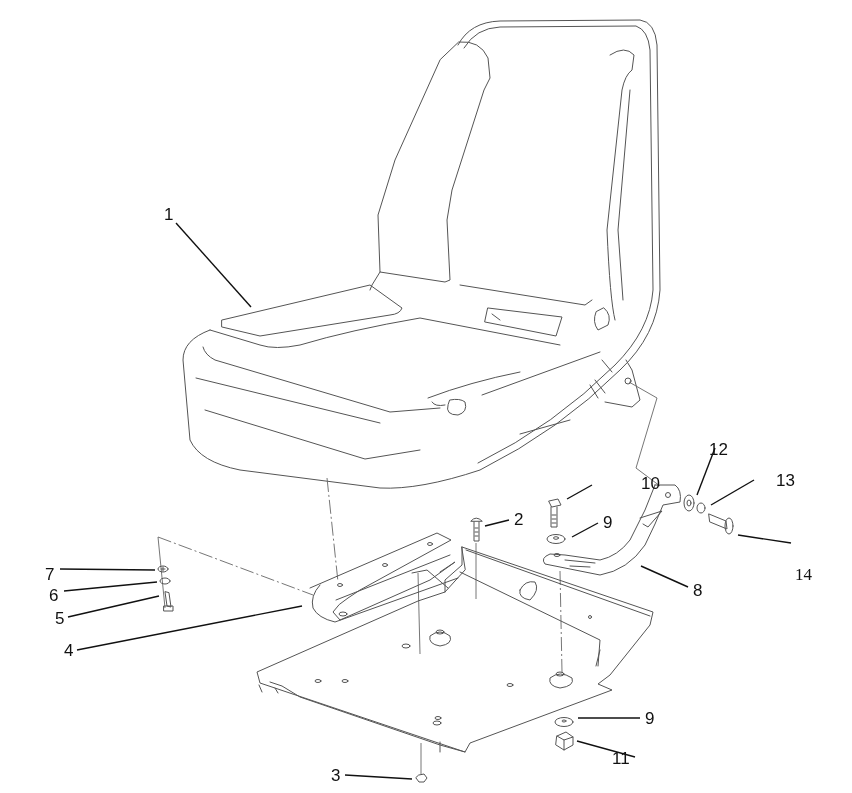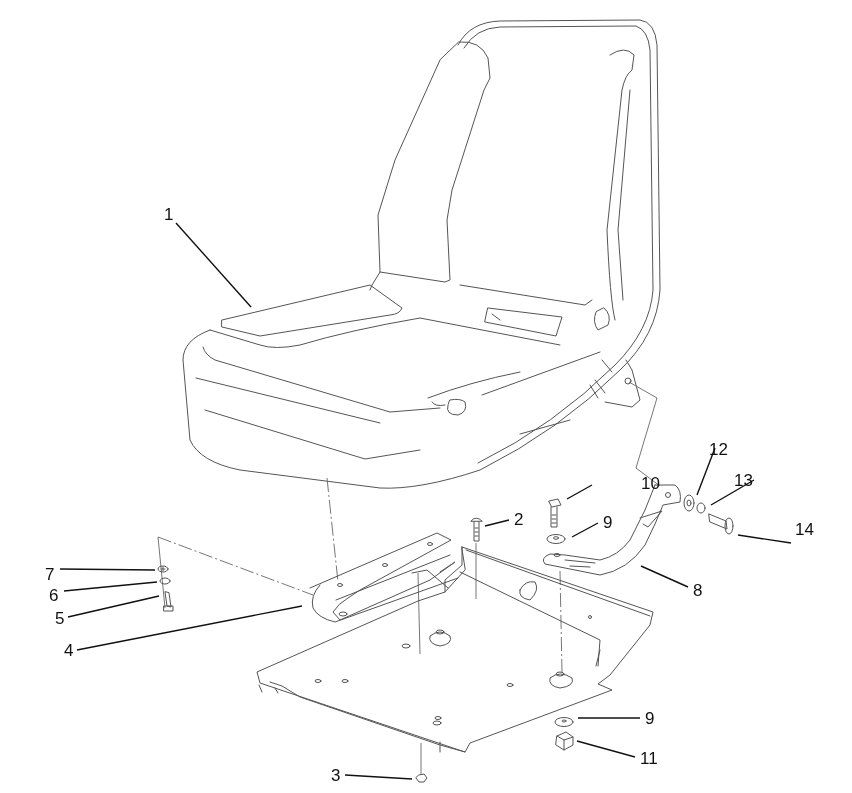--- a/index.html
+++ b/index.html
@@ -178,16 +178,16 @@
 <div class="callout" style="left:514px;top:511px;">2</div>
 <div class="callout" style="left:331px;top:767px;">3</div>
 <div class="callout" style="left:64px;top:642px;">4</div>
 <div class="callout" style="left:55px;top:610px;">5</div>
 <div class="callout" style="left:49px;top:587px;">6</div>
 <div class="callout" style="left:45px;top:566px;">7</div>
 <div class="callout" style="left:693px;top:582px;">8</div>
 <div class="callout" style="left:603px;top:514px;">9</div>
 <div class="callout" style="left:645px;top:710px;">9</div>
 <div class="callout" style="left:593px;top:475px;margin-left:48px;">10</div>
-<div class="callout" style="left:640px;top:750px;">11</div>
+<div class="callout" style="left:612px;top:750px;">11</div>
 <div class="callout" style="left:709px;top:429px;margin-top:12px;">12</div>
-<div class="callout" style="left:734px;top:472px;text-align:center;">13</div>
-<div class="callout" style="left:795px;top:521px;">14</div>
+<div class="callout" style="left:776px;top:472px;text-align:center;">13</div>
+<div class="callout" style="left:795px;top:566px;font-family:Liberation Serif, serif;">14</div>
 
 </body></html>

